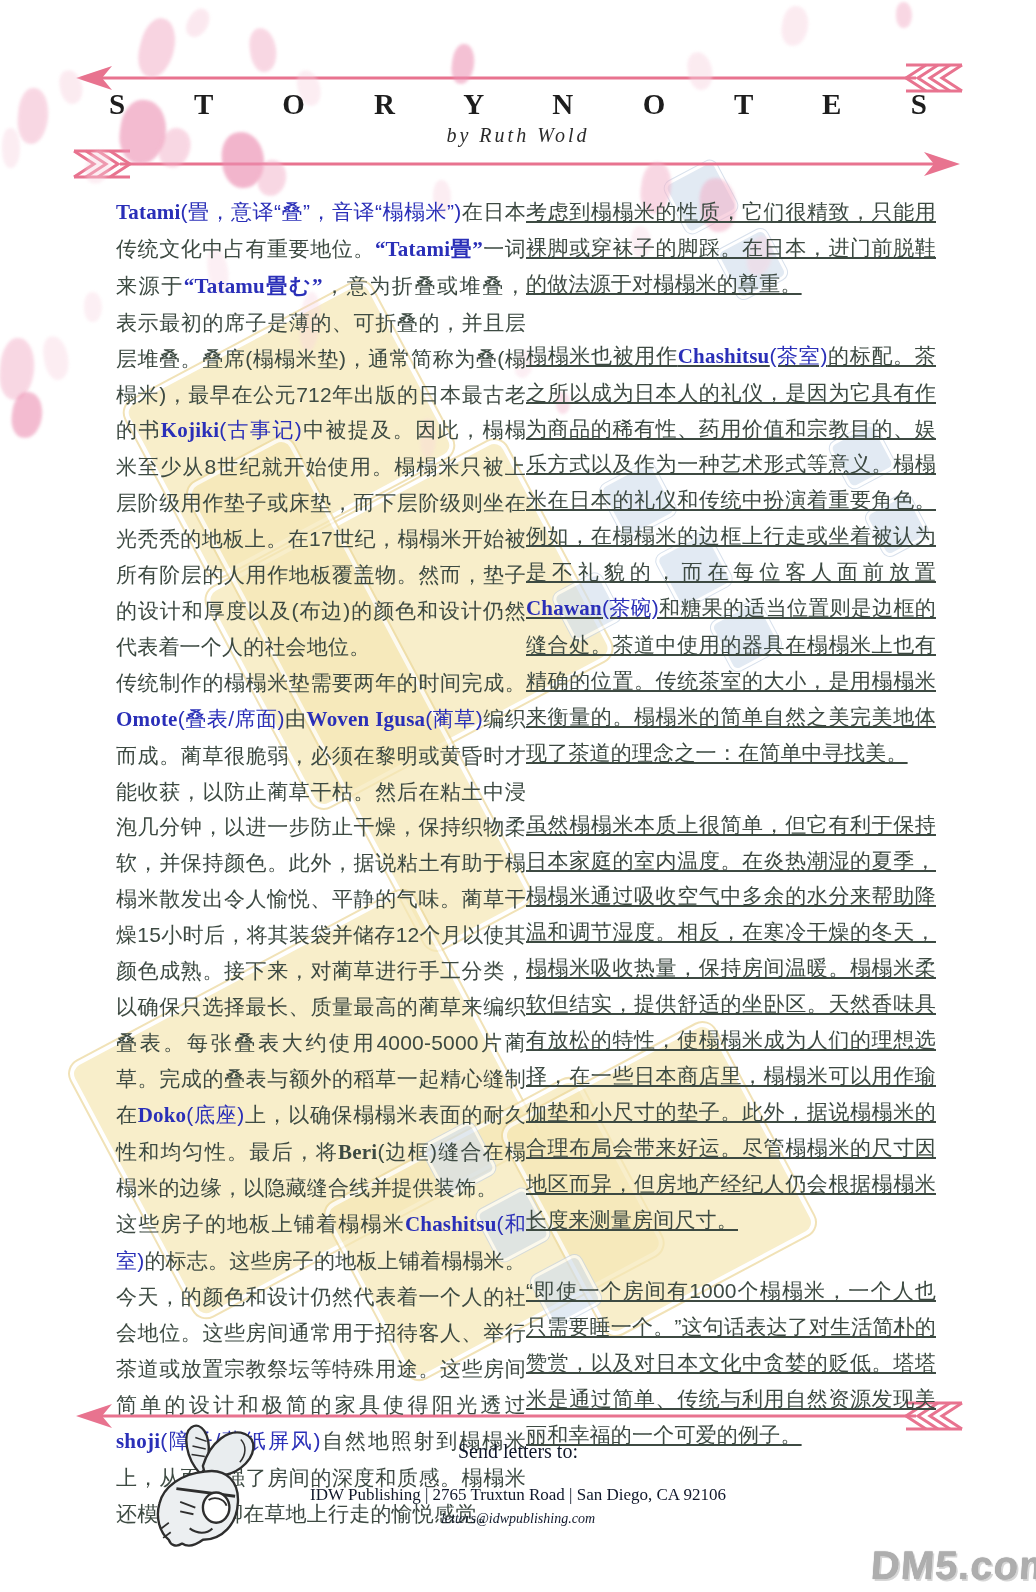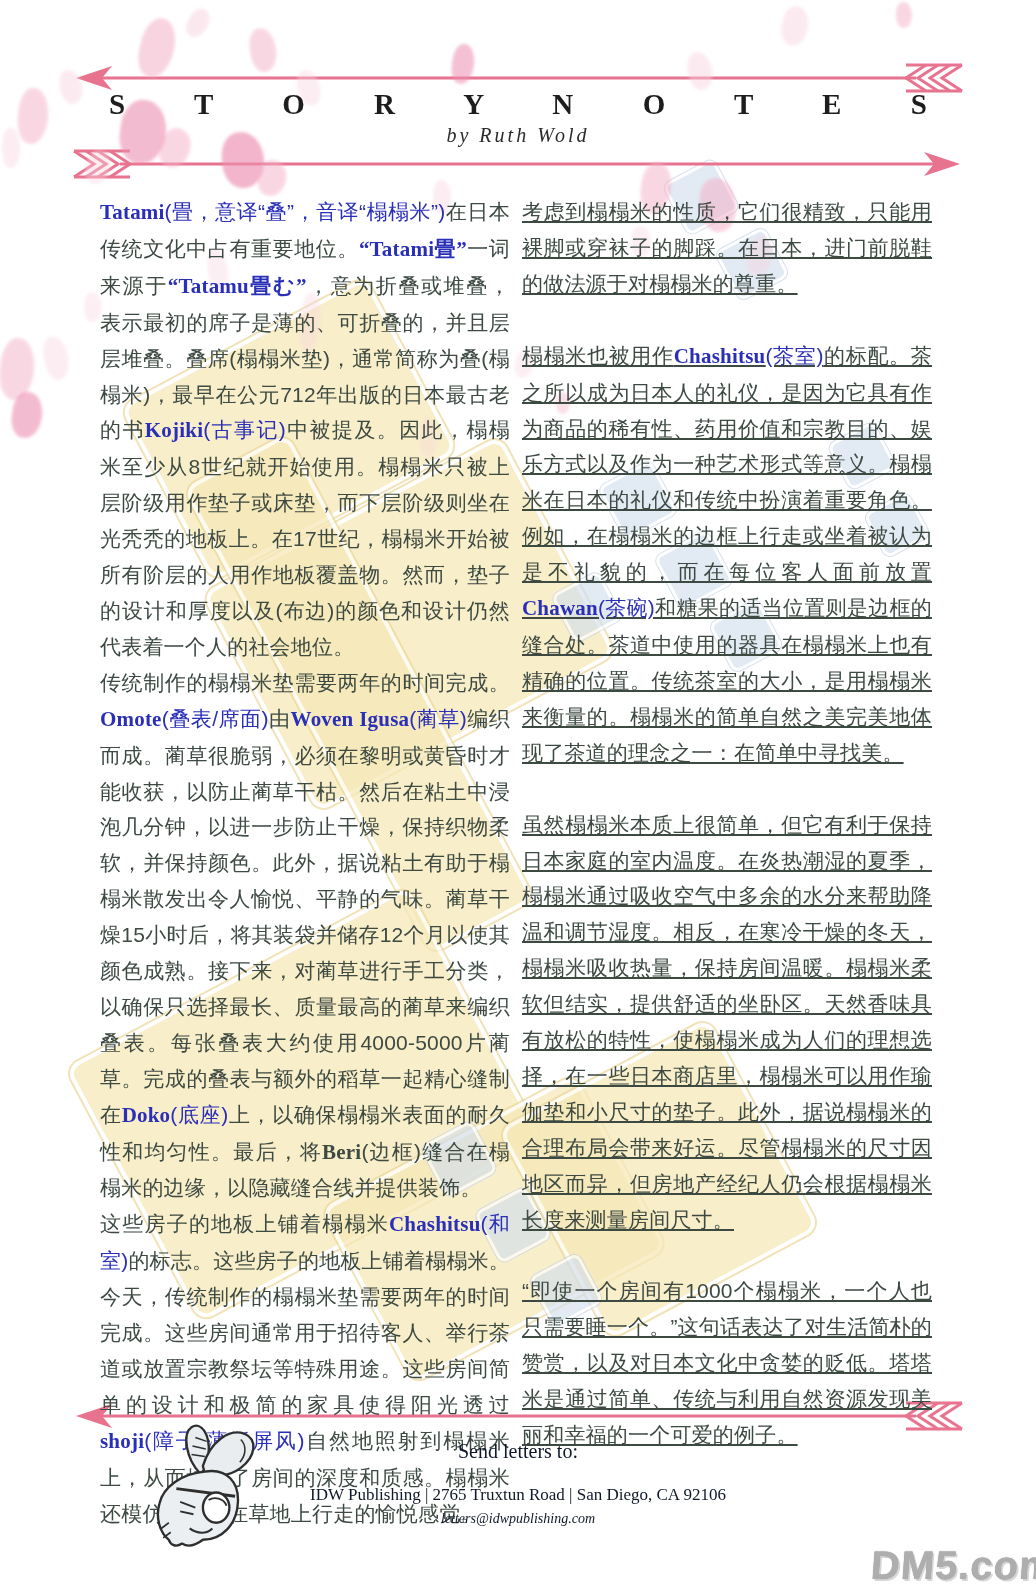--- a/index.html
+++ b/index.html
@@ -19,21 +19,21 @@
 
   
   .title{position:absolute;top:88px;left:0;width:100%;margin:0;text-align:center;z-index:3;
          font-family:"Liberation Serif","DejaVu Serif",serif;font-size:29px;font-weight:bold;color:#1d1d1d;
          letter-spacing:0.62em;word-spacing:0.9em;text-indent:0.62em;}
   .byline{position:absolute;top:124px;left:0;width:100%;text-align:center;z-index:3;
           font-family:"Liberation Serif","DejaVu Serif",serif;font-style:italic;font-size:20px;color:#2a2a2a;
           letter-spacing:3px;}
 
   
-  .columns{position:absolute;top:194px;left:100px;width:836px;display:flex;gap:12px;z-index:3;}
+  .columns{position:absolute;top:194px;left:116px;width:836px;display:flex;gap:0;z-index:3;}
   .col{width:410px;font-size:21px;line-height:1.71;color:#3d4a42;text-align:justify;letter-spacing:0.2px;}
   .col p{margin:0;}
   .col.col-right p{margin:0 0 36px 0;text-decoration:underline;}
   .seg-en{color:#2a2fb8;font-weight:bold;font-family:"Liberation Serif","DejaVu Serif",serif;}
   .seg-lk{color:#2a2fb8;}
   .seg-bd{font-weight:bold;font-family:"Liberation Serif","DejaVu Serif",serif;}
 
   
   .footer{position:absolute;left:0;top:1432px;width:100%;z-index:3;text-align:center;
           font-family:"Liberation Serif","DejaVu Serif",serif;color:#0f172a;}
@@ -97,21 +97,21 @@
         <path d="M14 5 L34 18 L14 31"></path>
       <path d="M14 5 L70 5"></path>
         <path d="M14 31 L70 31"></path>
     </g>
   </svg>
 
   <div class="columns">
     <div class="col col-left">
         <p><span class="seg-en">Tatami</span><span class="seg-lk">(畳，意译“叠”，音译“榻榻米”)</span><span class="seg-tx">在日本传统文化中占有重要地位。</span><span class="seg-en">“Tatami畳”</span><span class="seg-tx">一词来源于</span><span class="seg-en">“Tatamu畳む”</span><span class="seg-tx">，意为折叠或堆叠，表示最初的席子是薄的、可折叠的，并且层层堆叠。叠席(榻榻米垫)，通常简称为叠(榻榻米)，最早在公元712年出版的日本最古老的书</span><span class="seg-en">Kojiki</span><span class="seg-lk">(古事记)</span><span class="seg-tx">中被提及。因此，榻榻米至少从8世纪就开始使用。榻榻米只被上层阶级用作垫子或床垫，而下层阶级则坐在光秃秃的地板上。在17世纪，榻榻米开始被所有阶层的人用作地板覆盖物。然而，垫子的设计和厚度以及(布边)的颜色和设计仍然代表着一个人的社会地位。</span></p>
         <p><span class="seg-tx">传统制作的榻榻米垫需要两年的时间完成。</span><span class="seg-en">Omote</span><span class="seg-lk">(叠表/席面)</span><span class="seg-tx">由</span><span class="seg-en">Woven Igusa</span><span class="seg-lk">(蔺草)</span><span class="seg-tx">编织而成。蔺草很脆弱，必须在黎明或黄昏时才能收获，以防止蔺草干枯。然后在粘土中浸泡几分钟，以进一步防止干燥，保持织物柔软，并保持颜色。此外，据说粘土有助于榻榻米散发出令人愉悦、平静的气味。蔺草干燥15小时后，将其装袋并储存12个月以使其颜色成熟。接下来，对蔺草进行手工分类，以确保只选择最长、质量最高的蔺草来编织叠表。每张叠表大约使用4000-5000片蔺草。完成的叠表与额外的稻草一起精心缝制在</span><span class="seg-en">Doko</span><span class="seg-lk">(底座)</span><span class="seg-tx">上，以确保榻榻米表面的耐久性和均匀性。最后，将</span><span class="seg-bd">Beri</span><span class="seg-tx">(边框)缝合在榻榻米的边缘，以隐藏缝合线并提供装饰。</span></p>
-        <p><span class="seg-tx">这些房子的地板上铺着榻榻米</span><span class="seg-en">Chashitsu</span><span class="seg-lk">(和室)</span><span class="seg-tx">的标志。这些房子的地板上铺着榻榻米。今天，传统制作的榻榻米垫需要两年的时间完成。这些房间通常用于招待客人、举行茶道或放置宗教祭坛等特殊用途。这些房间简单的设计和极简的家具使得阳光透过</span><span class="seg-en">shoji</span><span class="seg-lk">(障子/薄纸屏风)</span><span class="seg-tx">自然地照射到榻榻米上，从而增强了房间的深度和质感。榻榻米还模仿了赤脚在草地上行走的愉悦感觉。</span></p>
+        <p><span class="seg-tx">这些房子的地板上铺着榻榻米</span><span class="seg-en">Chashitsu</span><span class="seg-lk">(和室)</span><span class="seg-tx">的标志。这些房子的地板上铺着榻榻米。今天，的颜色和设计仍然代表着一个人的社会地位。这些房间通常用于招待客人、举行茶道或放置宗教祭坛等特殊用途。这些房间简单的设计和极简的家具使得阳光透过</span><span class="seg-en">shoji</span><span class="seg-lk">(障子/薄纸屏风)</span><span class="seg-tx">自然地照射到榻榻米上，从而增强了房间的深度和质感。榻榻米还模仿了赤脚在草地上行走的愉悦感觉。</span></p>
       </div>
     <div class="col col-right">
         <p><span class="seg-tx">考虑到榻榻米的性质，它们很精致，只能用裸脚或穿袜子的脚踩。在日本，进门前脱鞋的做法源于对榻榻米的尊重。</span></p>
         <p><span class="seg-tx">榻榻米也被用作</span><span class="seg-en">Chashitsu</span><span class="seg-lk">(茶室)</span><span class="seg-tx">的标配。茶之所以成为日本人的礼仪，是因为它具有作为商品的稀有性、药用价值和宗教目的、娱乐方式以及作为一种艺术形式等意义。榻榻米在日本的礼仪和传统中扮演着重要角色。例如，在榻榻米的边框上行走或坐着被认为是不礼貌的，而在每位客人面前放置</span><span class="seg-en">Chawan</span><span class="seg-lk">(茶碗)</span><span class="seg-tx">和糖果的适当位置则是边框的缝合处。茶道中使用的器具在榻榻米上也有精确的位置。传统茶室的大小，是用榻榻米来衡量的。榻榻米的简单自然之美完美地体现了茶道的理念之一：在简单中寻找美。</span></p>
         <p><span class="seg-tx">虽然榻榻米本质上很简单，但它有利于保持日本家庭的室内温度。在炎热潮湿的夏季，榻榻米通过吸收空气中多余的水分来帮助降温和调节湿度。相反，在寒冷干燥的冬天，榻榻米吸收热量，保持房间温暖。榻榻米柔软但结实，提供舒适的坐卧区。天然香味具有放松的特性，使榻榻米成为人们的理想选择，在一些日本商店里，榻榻米可以用作瑜伽垫和小尺寸的垫子。此外，据说榻榻米的合理布局会带来好运。尽管榻榻米的尺寸因地区而异，但房地产经纪人仍会根据榻榻米长度来测量房间尺寸。</span></p>
         <p><span class="seg-tx">“即使一个房间有1000个榻榻米，一个人也只需要睡一个。”这句话表达了对生活简朴的赞赏，以及对日本文化中贪婪的贬低。塔塔米是通过简单、传统与利用自然资源发现美丽和幸福的一个可爱的例子。</span></p>
       </div>
   </div>
 
   <svg id="arrow-bottom" class="arrow" viewBox="0 0 916 36">

